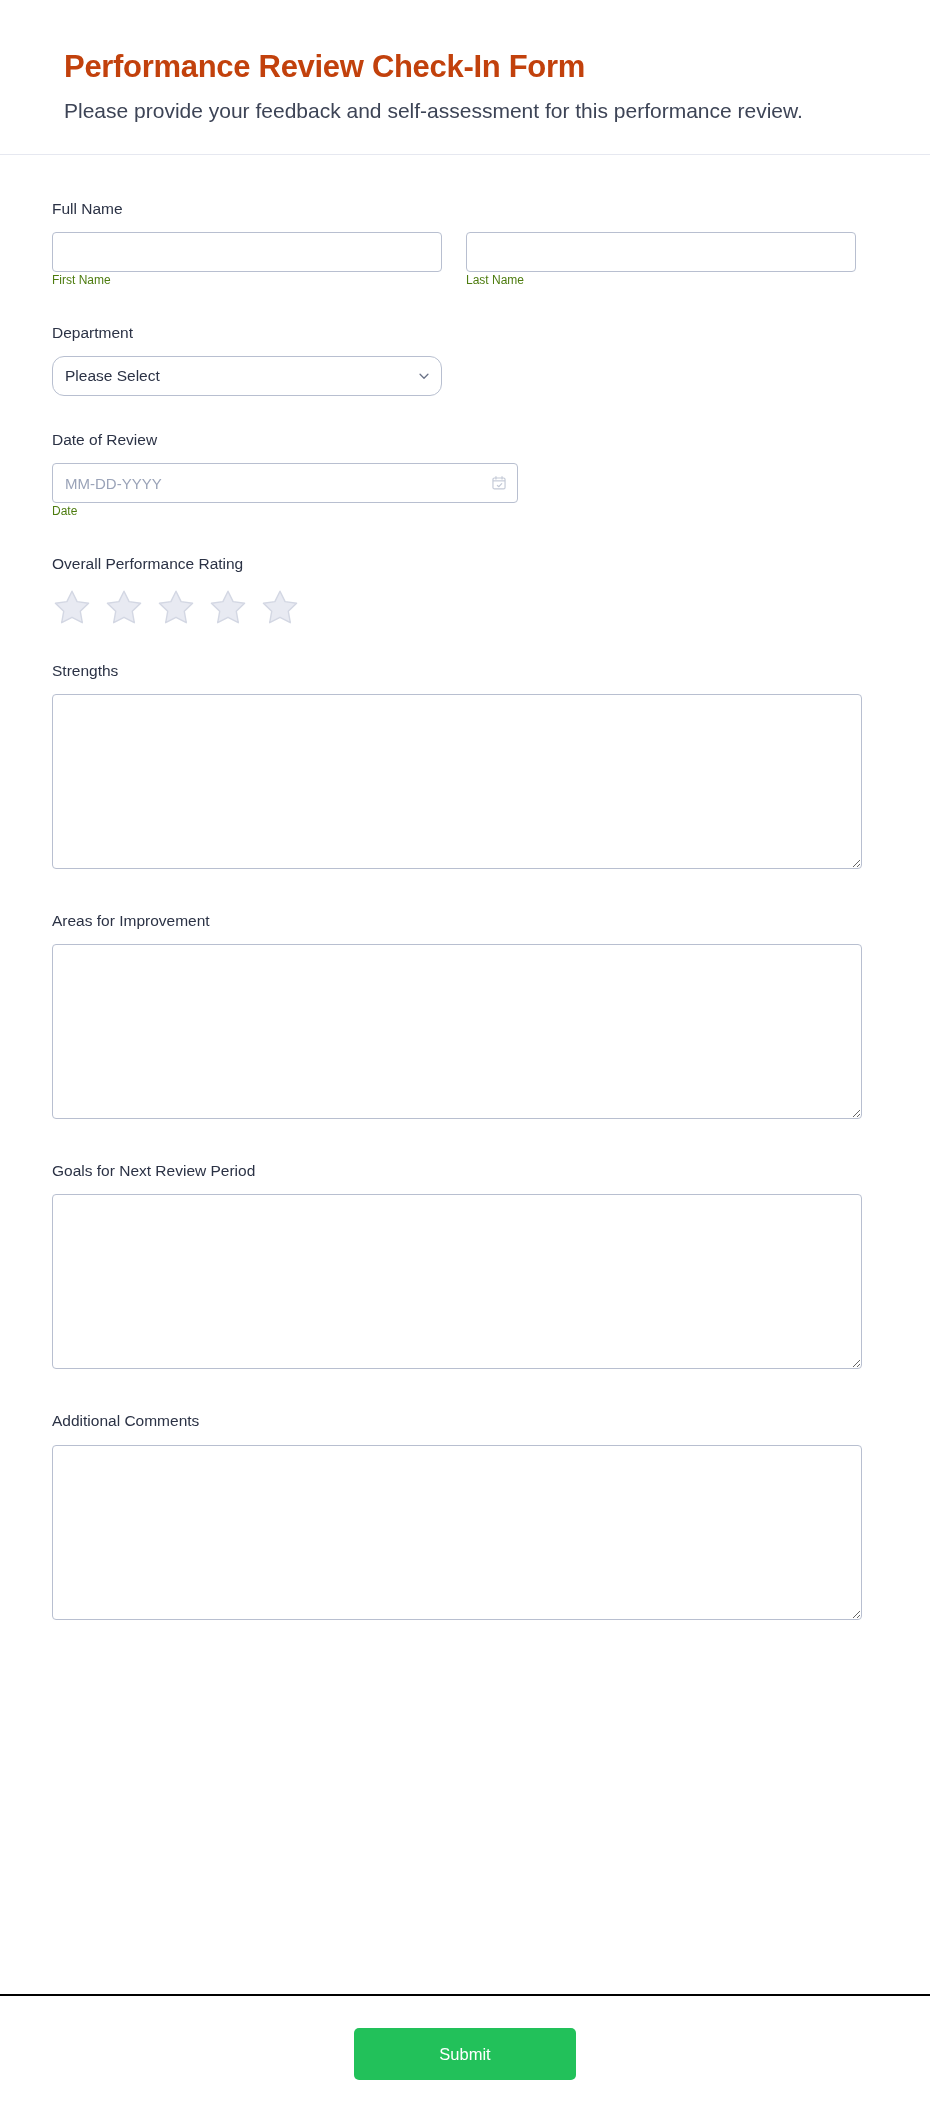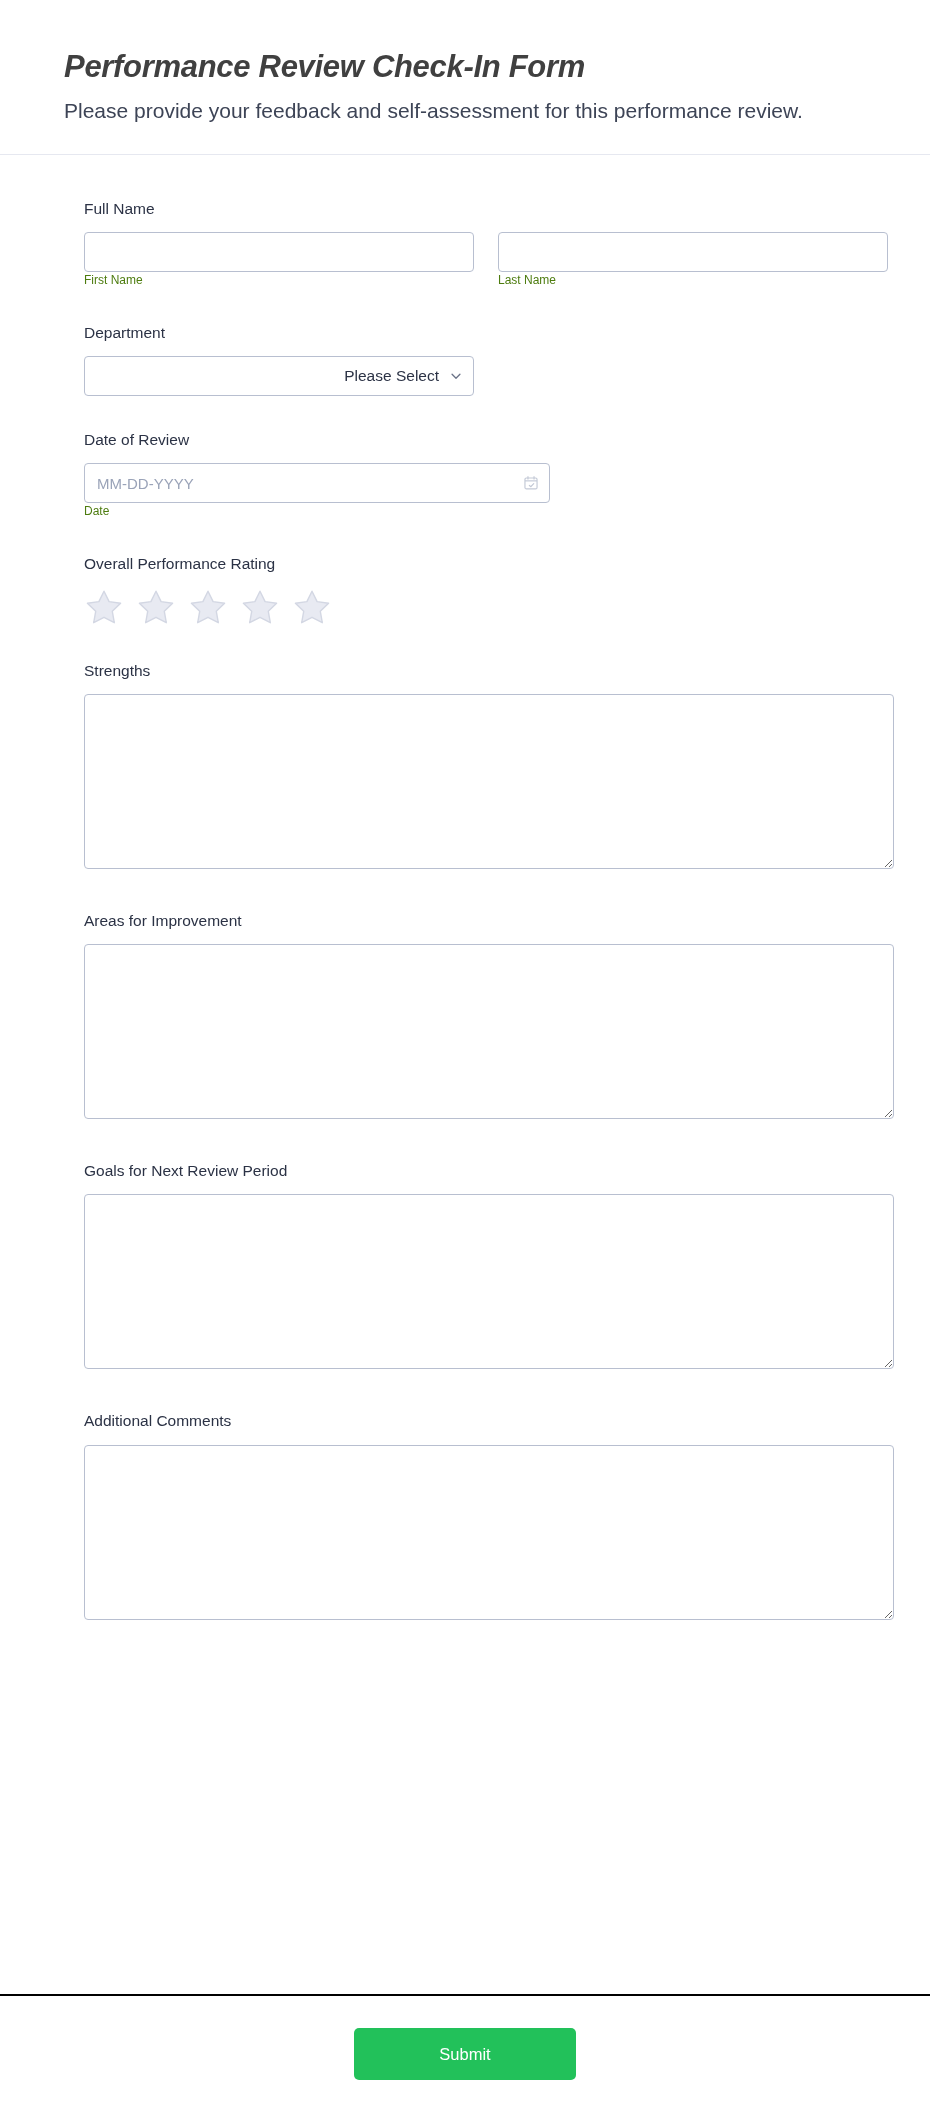--- a/index.html
+++ b/index.html
@@ -28,34 +28,33 @@
   .form-header {
     padding: 48px 64px 28px 64px;
     border-bottom: 1px solid #e6e8f0;
   }
   .form-title {
     margin: 0 0 10px 0;
     font-size: 31px;
     line-height: 1.22;
     font-weight: bold;
     letter-spacing: -0.3px;
-    color: #404040;
-    font-style: italic;
+    color: #c2410c;
   }
   .form-subtitle {
     margin: 0;
     font-size: 21px;
     line-height: 1.45;
     font-weight: normal;
     color: #3d4456;
   }
 
   
   .form-body {
-    padding: 44px 64px 10px 84px;
+    padding: 44px 64px 10px 52px;
     flex: 1 1 auto;
   }
 
   .field-block {
     margin-bottom: 34px;
   }
   .field-label {
     display: block;
     font-size: 15.5px;
     line-height: 1.3;
@@ -103,24 +102,23 @@
   .select-box {
     width: 100%;
     height: 40px;
     padding: 8px 34px 8px 12px;
     display: flex;
     align-items: center;
     font-size: 15.5px;
     color: #2b3245;
     background: #ffffff;
     border: 1px solid #b8bfd0;
-    border-radius: 4px;
+    border-radius: 12px;
     cursor: pointer;
     user-select: none;
-    justify-content: flex-end;
   }
   .select-chevron {
     position: absolute;
     right: 11px;
     top: 50%;
     transform: translateY(-50%);
     width: 14px;
     height: 14px;
     pointer-events: none;
     display: block;

